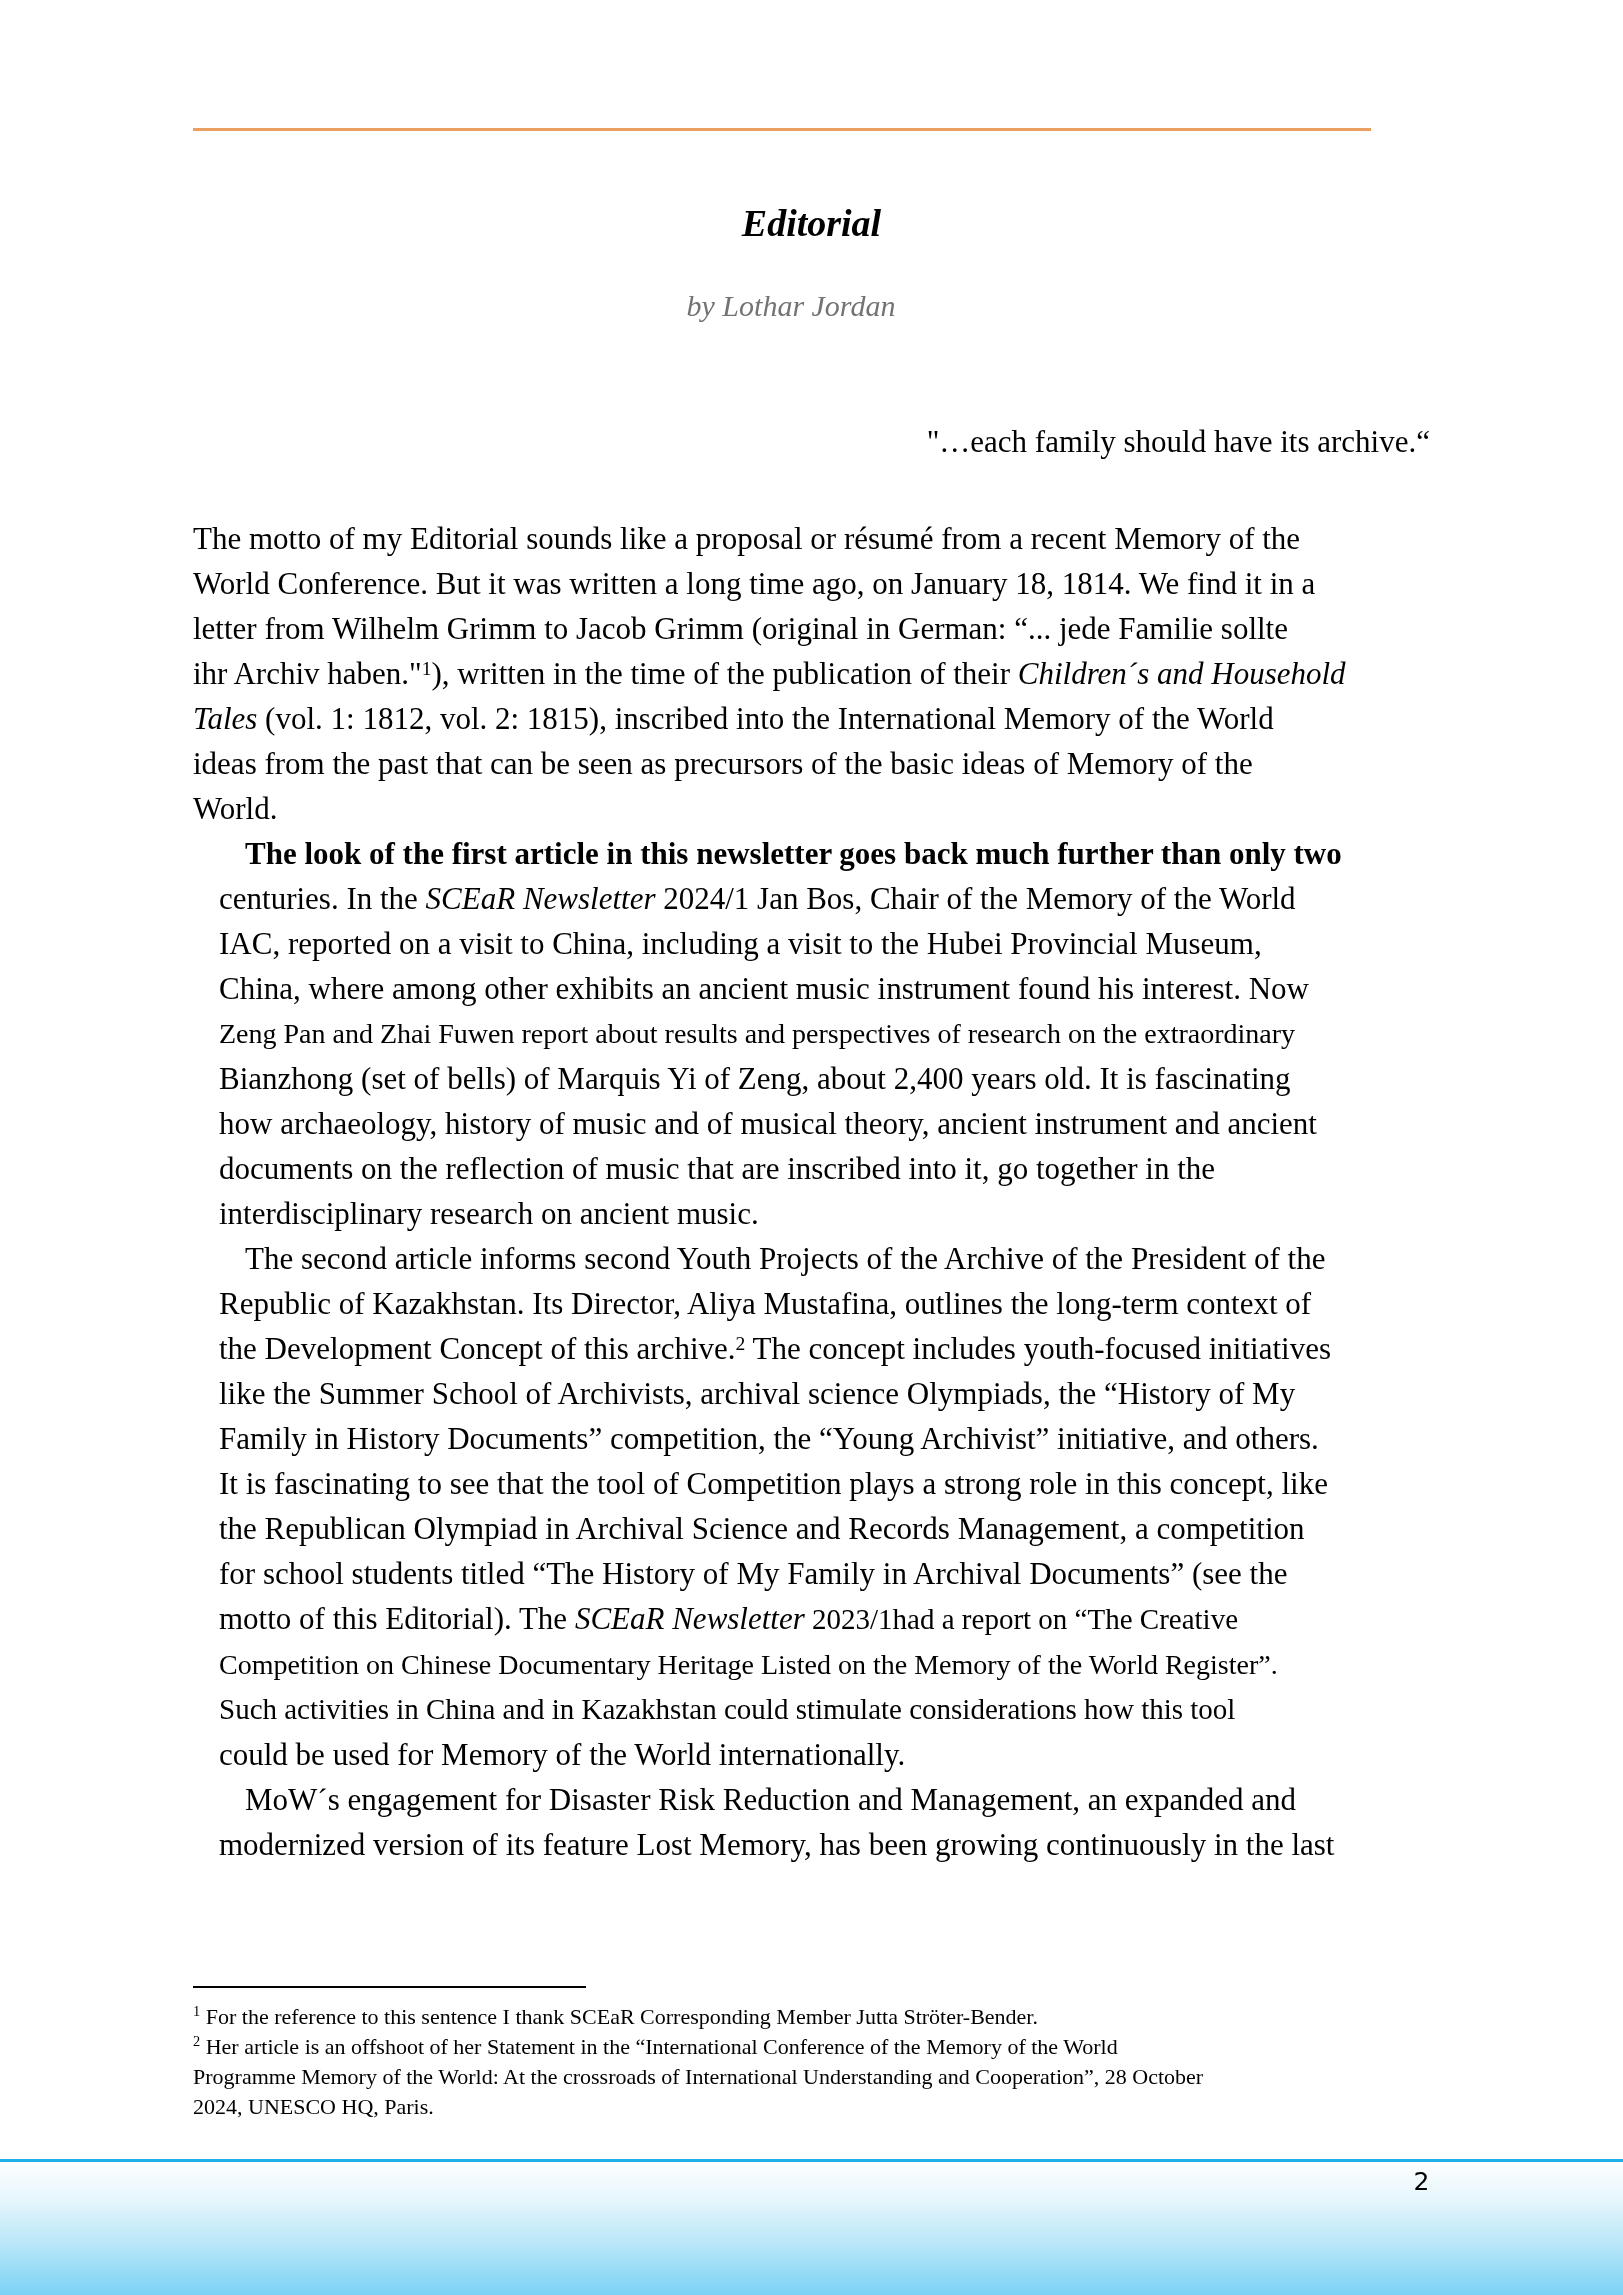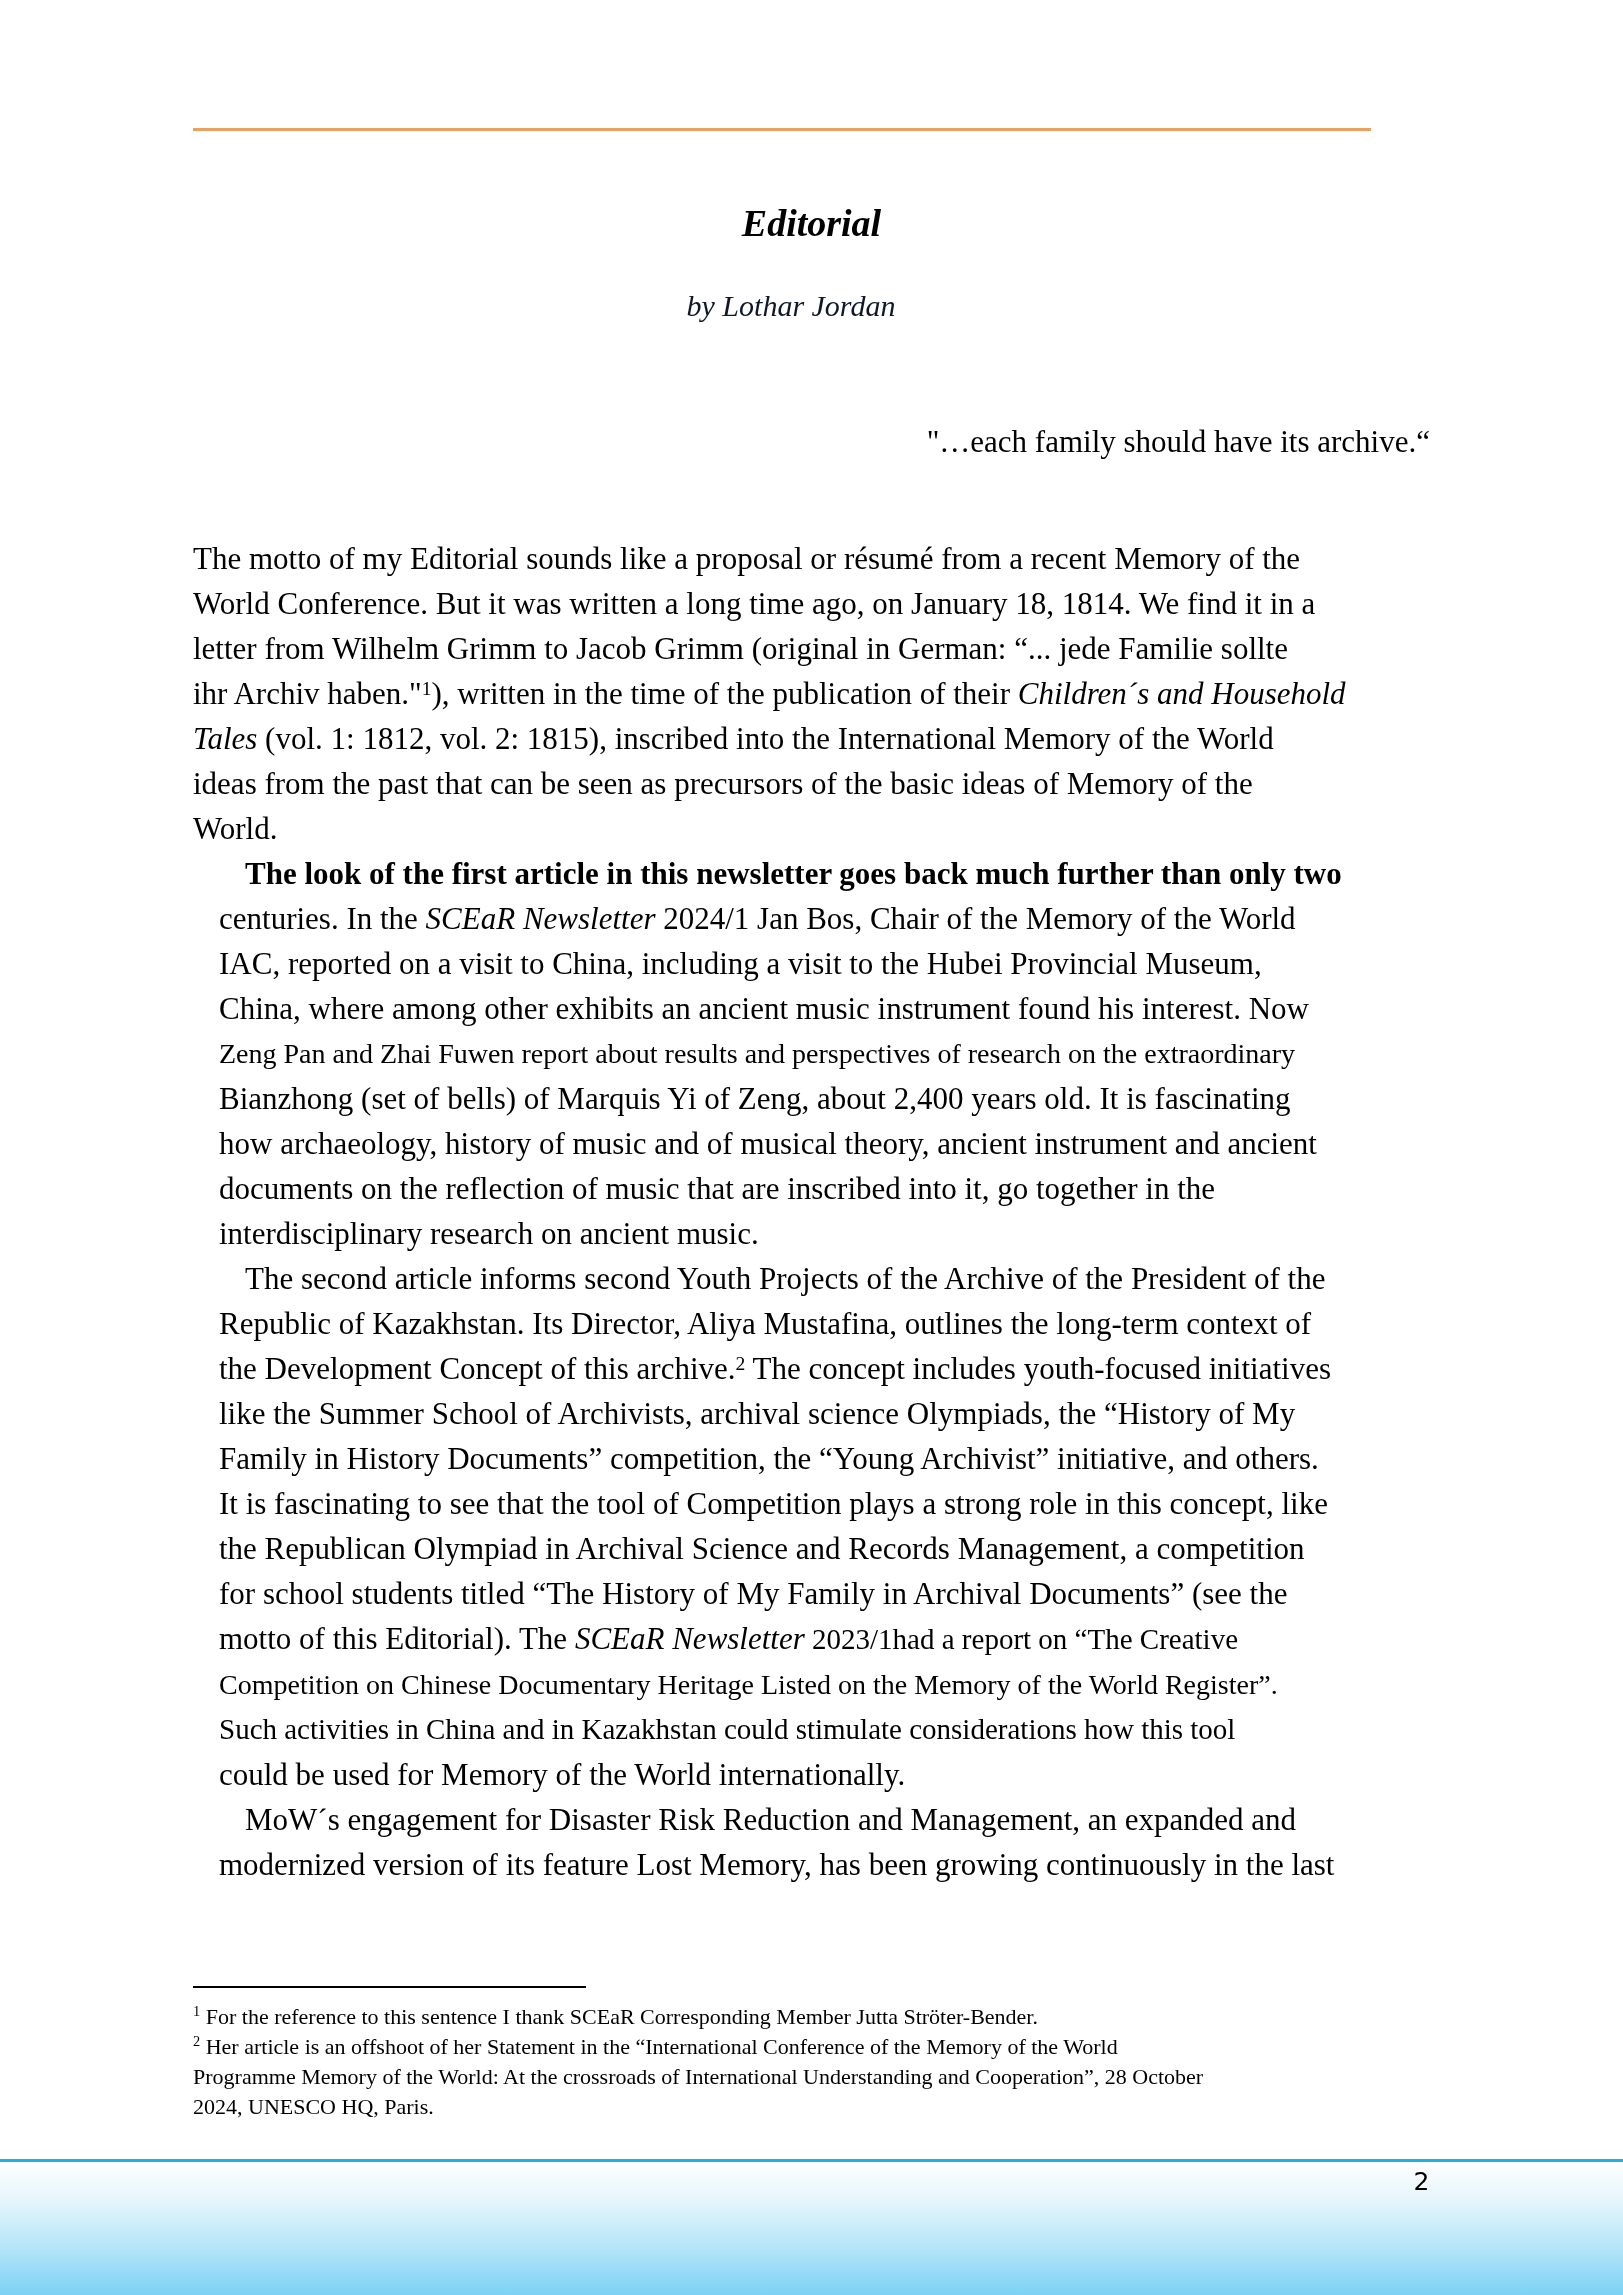--- a/index.html
+++ b/index.html
@@ -11,28 +11,28 @@
   .header-rule {
     position: absolute; left: 193px; top: 128px; width: 1178px; height: 2.6px;
     background: #E9A060;
   }
   .title {
     position: absolute; left: 0; width: 1623px; top: 200px; text-align: center;
     font-size: 38px; font-weight: bold; line-height: 46px; color: #000;
   }
   .byline {
     position: absolute; left: 0; width: 1582px; top: 286px; text-align: center;
-    font-size: 30px; font-style: italic; line-height: 39px; color: #0f172a;
+    font-size: 30px; font-style: italic; line-height: 39px; color: #737373;
   }
   .motto {
     position: absolute; right: 193px; top: 422px; text-align: right;
     font-size: 31px; line-height: 39px; color: #000;
   }
   .body-text {
-    position: absolute; left: 193px; top: 536px; width: 1236px;
+    position: absolute; left: 193px; top: 516px; width: 1236px;
     font-size: 31px; line-height: 45px; color: #000;
     text-align: justify;
   }
   .body-text p { margin: 0; }
   .body-text p.indent { text-indent: 26px; }
   .body-text p.first { text-indent: 0; }
   .line { display: block; white-space: nowrap; }
   .line.small { font-size: 28px; }
   sup.fn { font-size: 19.6px; vertical-align: 9.2px; line-height: 0; }
   em { font-style: italic; }

